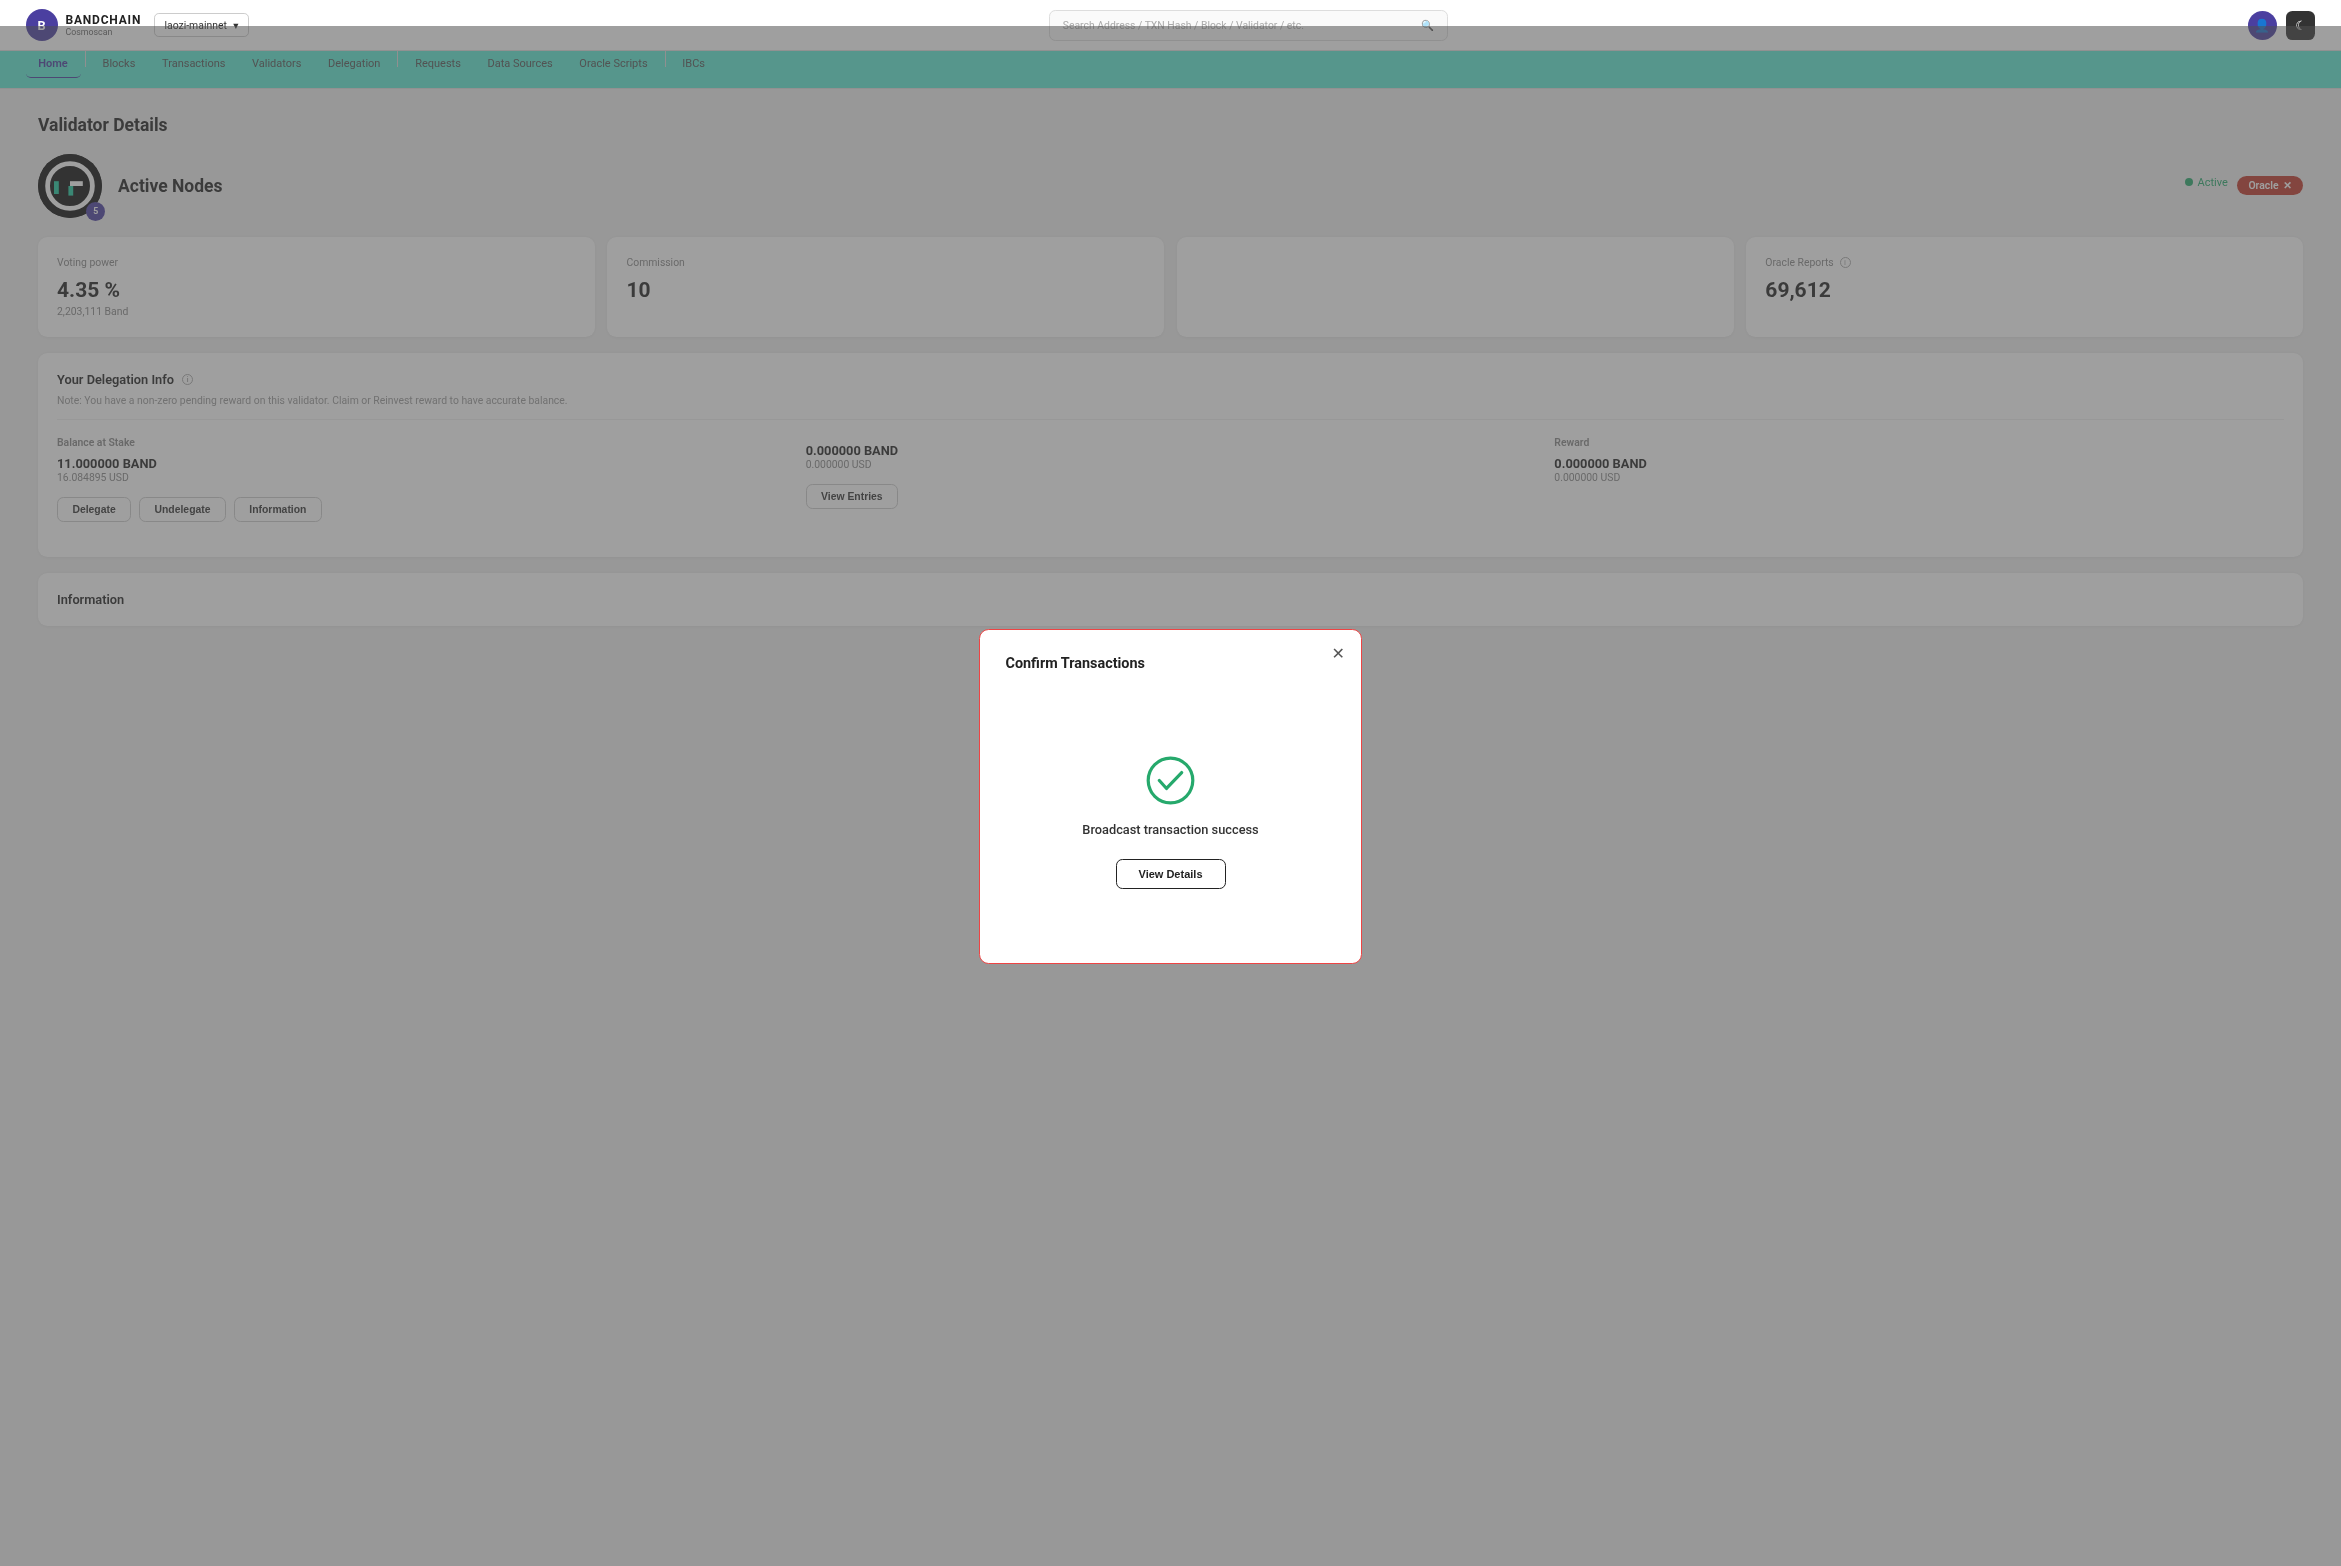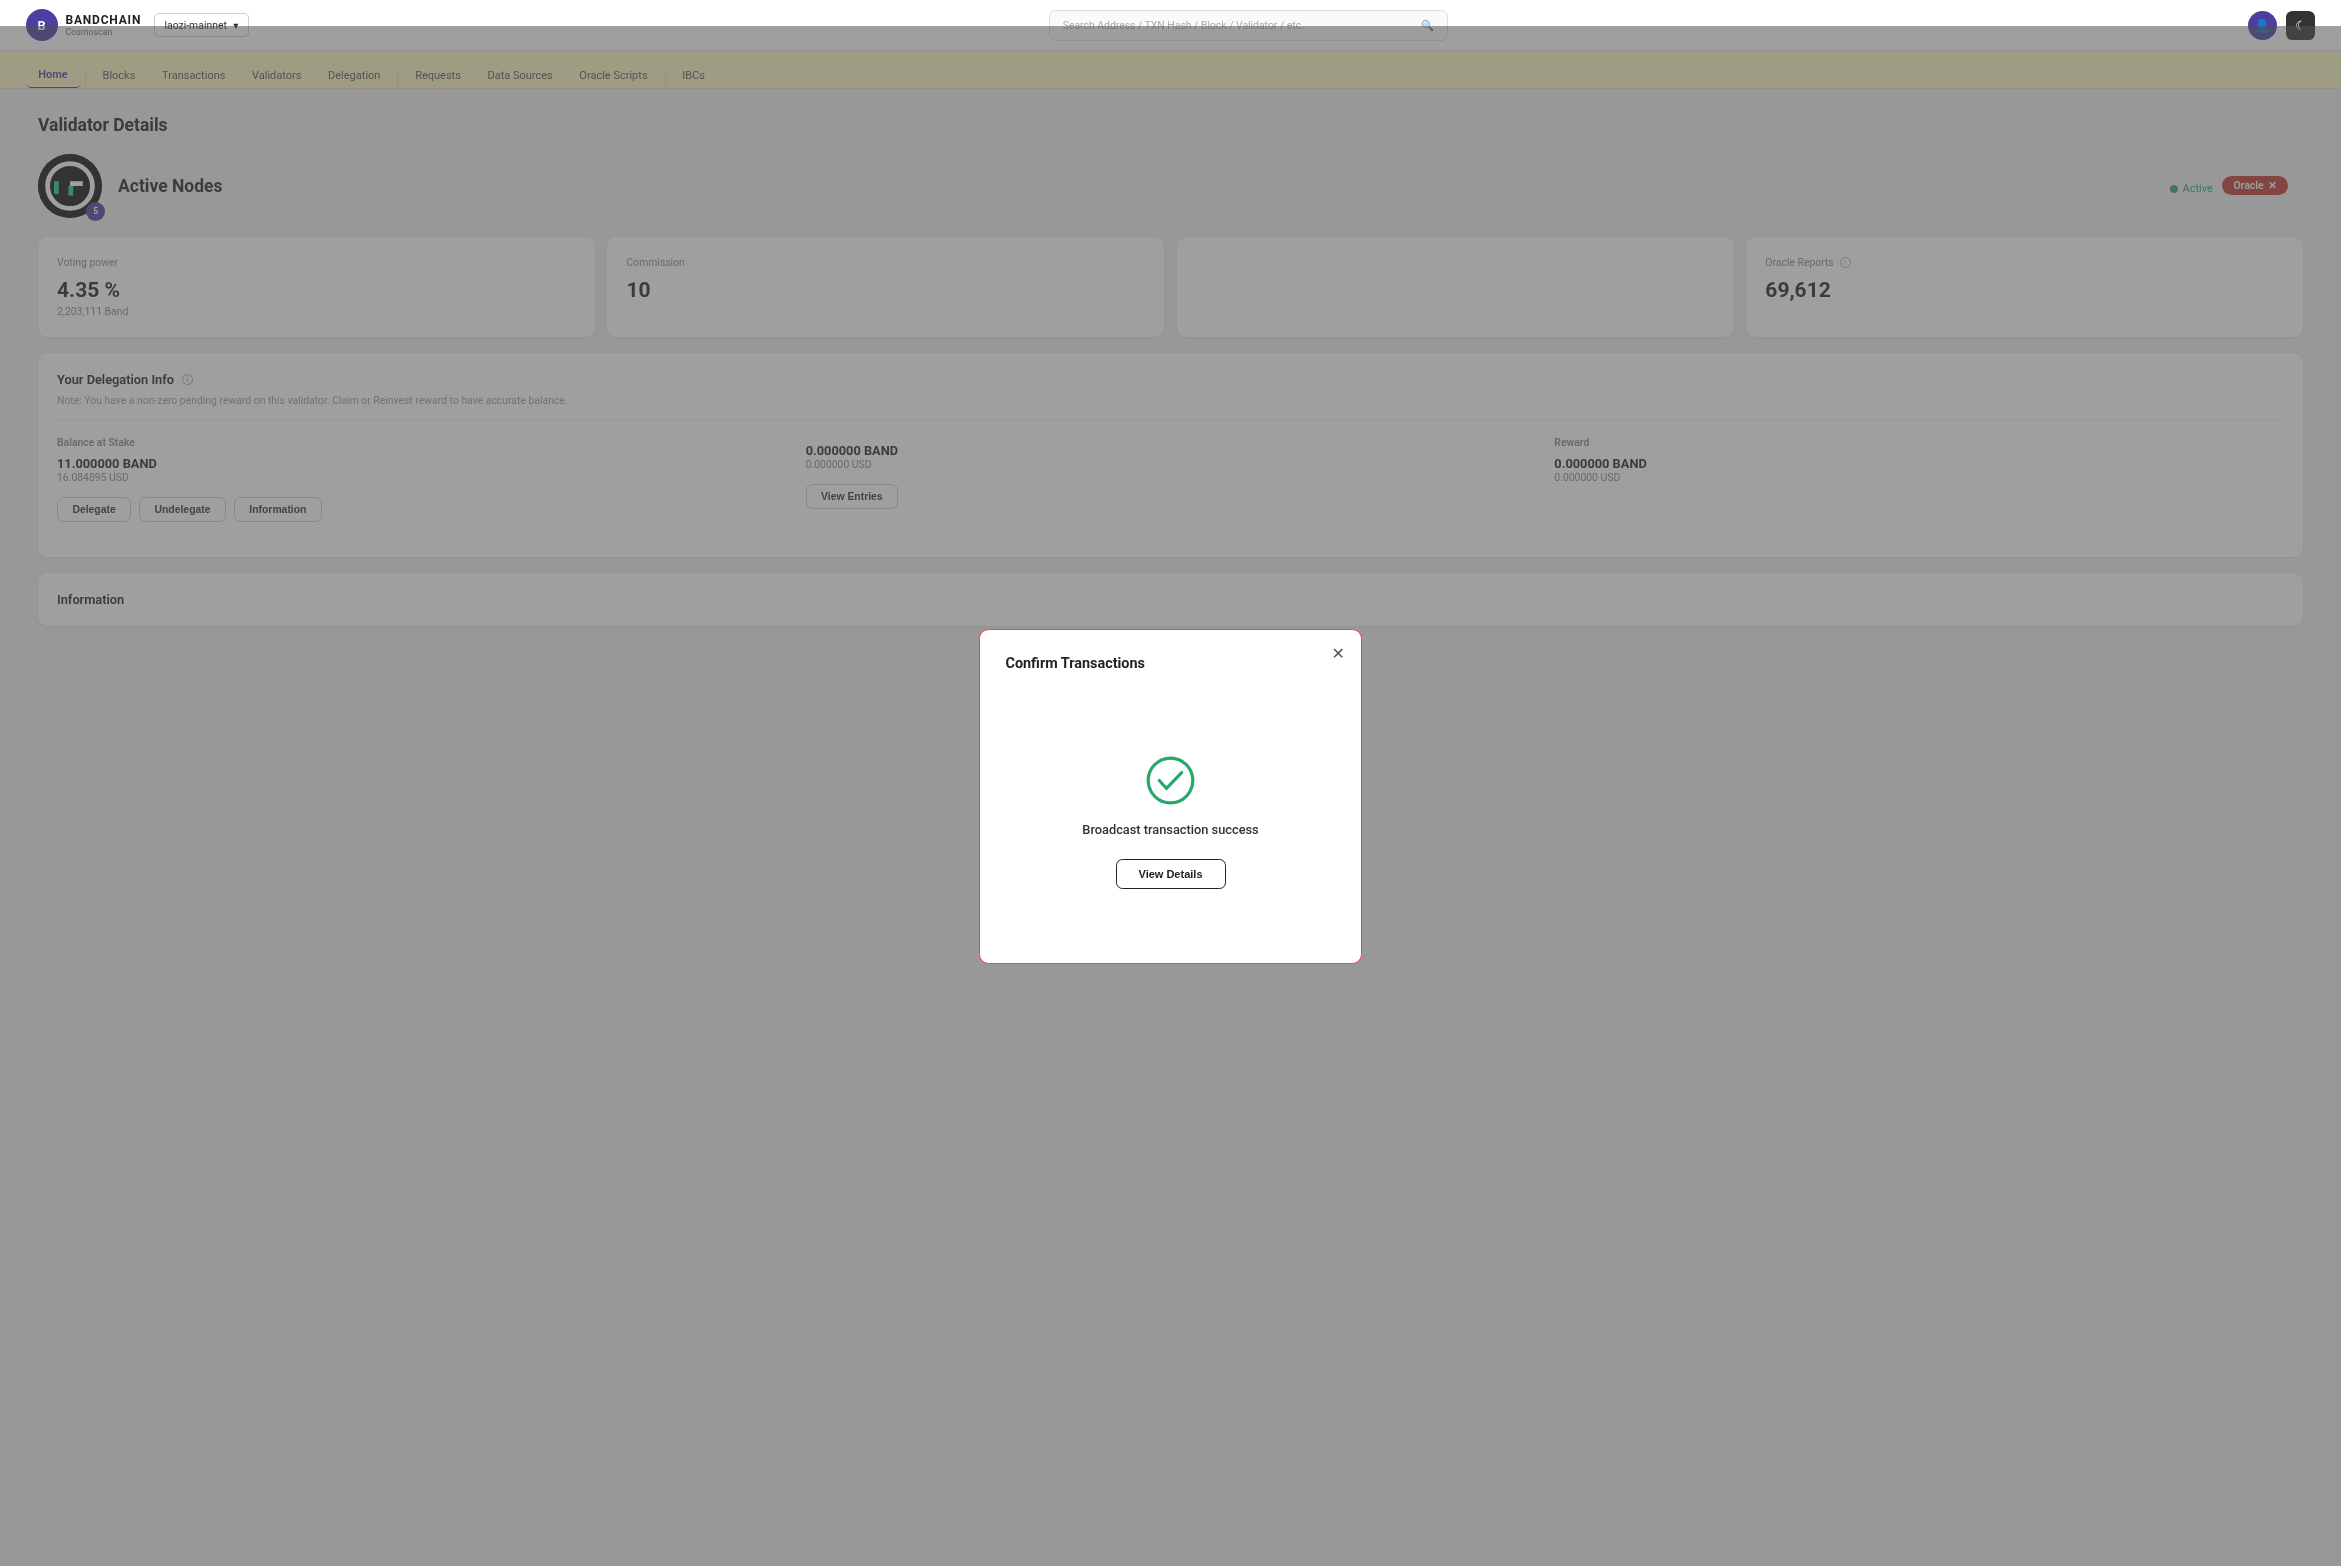--- a/index.html
+++ b/index.html
@@ -108,25 +108,25 @@
       display: flex;
       align-items: center;
       justify-content: center;
       color: #fff;
       cursor: pointer;
       font-size: 12.8px;
     }
 
     
     .nav {
-      background: #fef9c3;
+      background: #5eead4;
       border-bottom: 0.8px solid #e0e0e0;
       padding: 0 25.5px;
       display: flex;
-      align-items: flex-end;
+      align-items: flex-start;
       height: 38px;
       gap: 1px;
     }
     .nav-item {
       padding: 6.4px 12.8px;
       font-size: 11px;
       color: #555;
       cursor: pointer;
       border-radius: 4.8px;
     }
@@ -183,23 +183,23 @@
       border-radius: 50%;
       color: #fff;
       font-size: 8.8px;
       display: flex;
       align-items: center;
       justify-content: center;
       font-weight: bold;
     }
     .validator-status-badges {
       position: absolute;
-      right: 15px;
-      display: flex;
-      align-items: flex-end;
+      right: 0;
+      display: flex;
+      align-items: flex-start;
       gap: 9.6px;
     }
     .status-active {
       display: flex;
       align-items: center;
       gap: 4.8px;
       color: #26a96c;
       font-size: 11px;
     }
     .status-dot {

